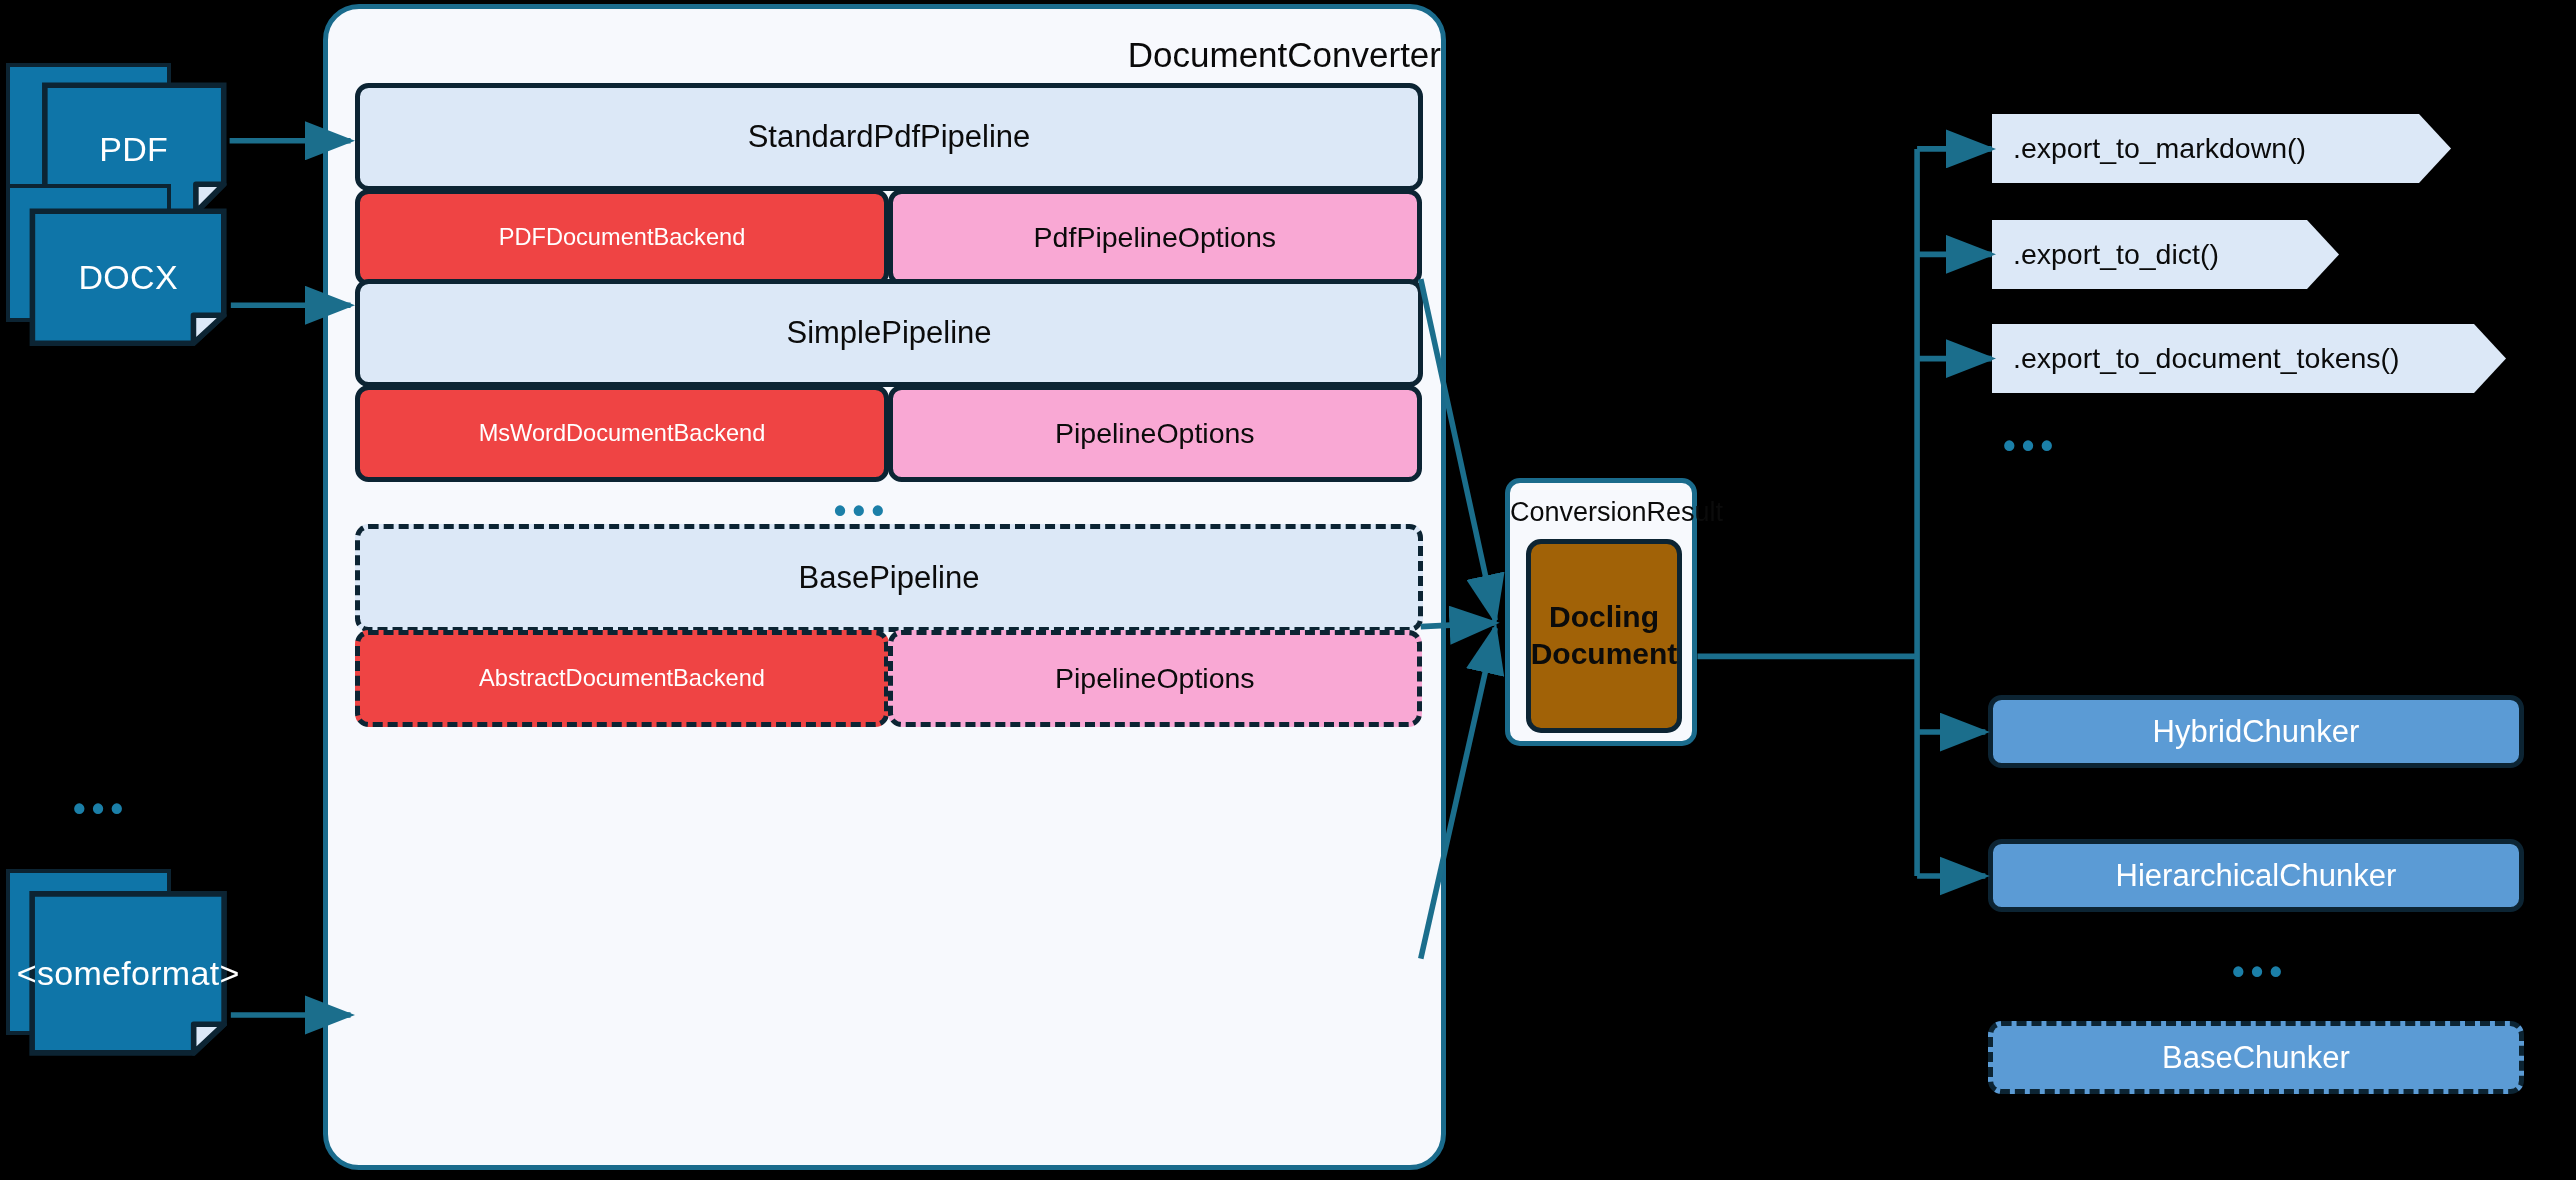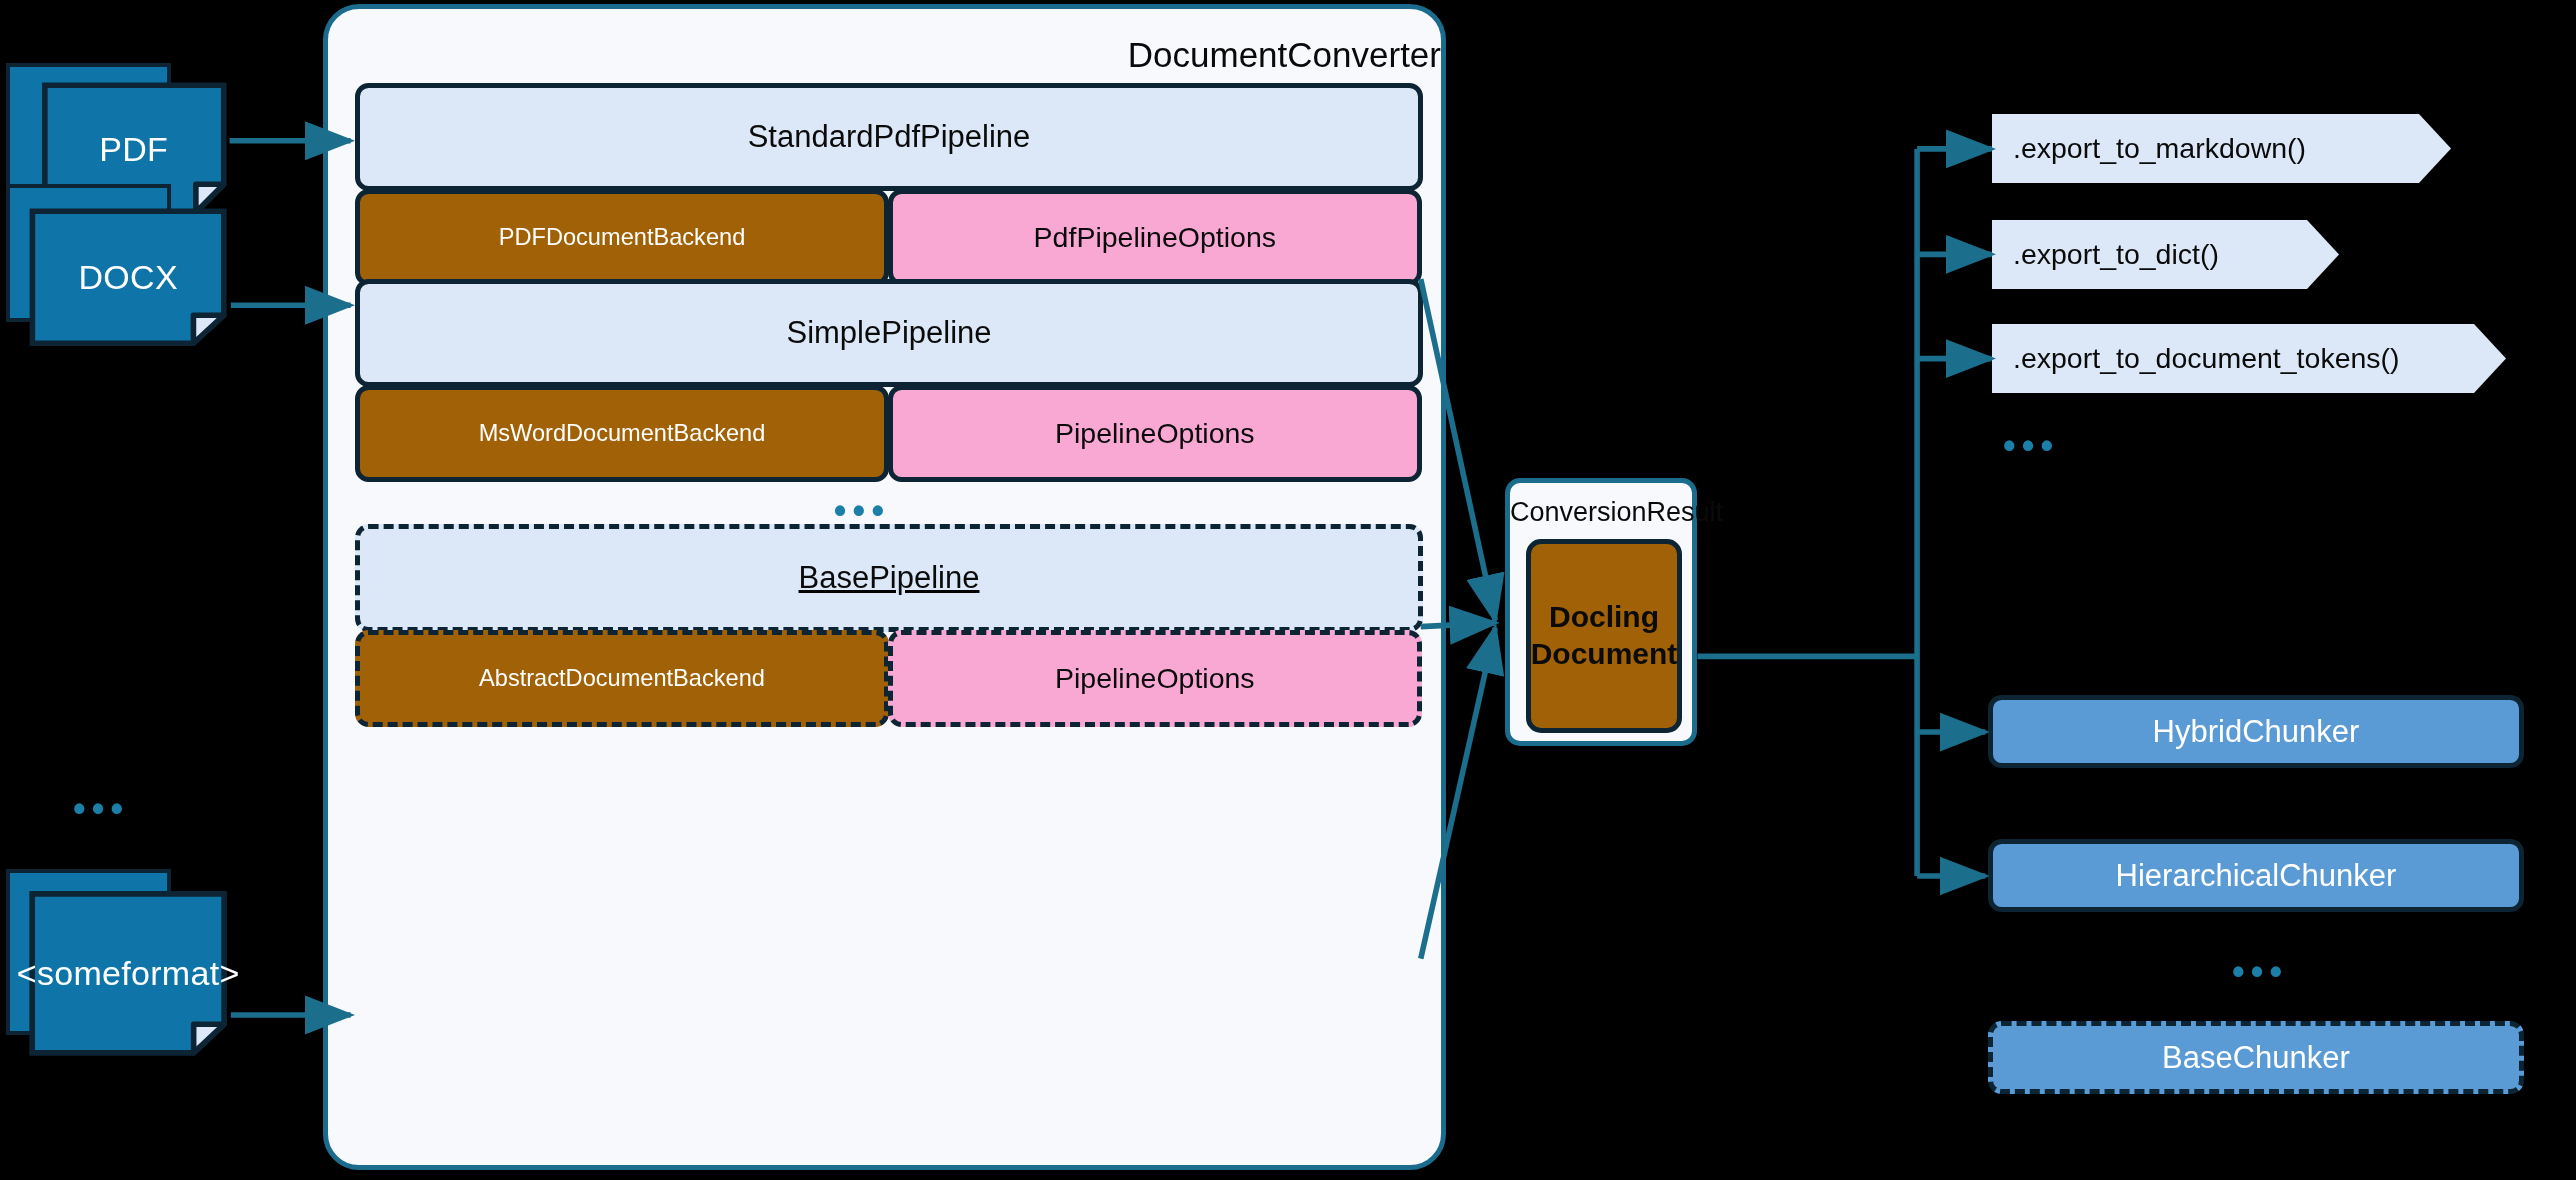--- a/index.html
+++ b/index.html
@@ -21,23 +21,23 @@
         font-size:35px;font-weight:normal;color:#0A0A0A;}
 
   
   .pipeline{position:absolute;width:1068px;left:27px;}
   .pipeline .head{position:relative;height:108px;background:#DCE8F7;border:5px solid #0C2433;
         border-radius:13.6px;box-sizing:border-box;display:flex;align-items:center;justify-content:center;}
   .pipeline .head span{font-size:31px;color:#0B0B0B;}
   .pipeline .row{position:relative;display:flex;margin-top:-2.5px;}
   .pipeline .cell{height:97px;border:5px solid #0C2433;border-radius:13.6px;box-sizing:border-box;
         display:flex;align-items:center;justify-content:center;text-align:center;padding:0 7.4px;}
-  .pipeline .cell.backend{width:50%;background:#a16207;color:#FFFFFF;font-size:23.6px;}
+  .pipeline .cell.backend{width:50%;background:#ef4444;color:#FFFFFF;font-size:23.6px;}
   .pipeline .cell.options{width:50%;background:#f9a8d4;color:#0B0B0B;font-size:28.5px;margin-left:-1.2px;}
-  .pipeline.abstract .head{border-style:dashed;border-width:5.6px;text-decoration:underline;}
+  .pipeline.abstract .head{border-style:dashed;border-width:5.6px;}
   .pipeline.abstract .cell{border-style:dashed;border-width:5.6px;}
 
   #pipe-standard{top:74px;}
   #pipe-simple{top:270px;}
   #pipe-base{top:515px;}
 
   .mid-dots{position:absolute;left:0;width:1068px;text-align:center;color:#1B7FA8;
         font-size:36px;font-weight:bold;letter-spacing:6.2px;line-height:1;}
 
   

